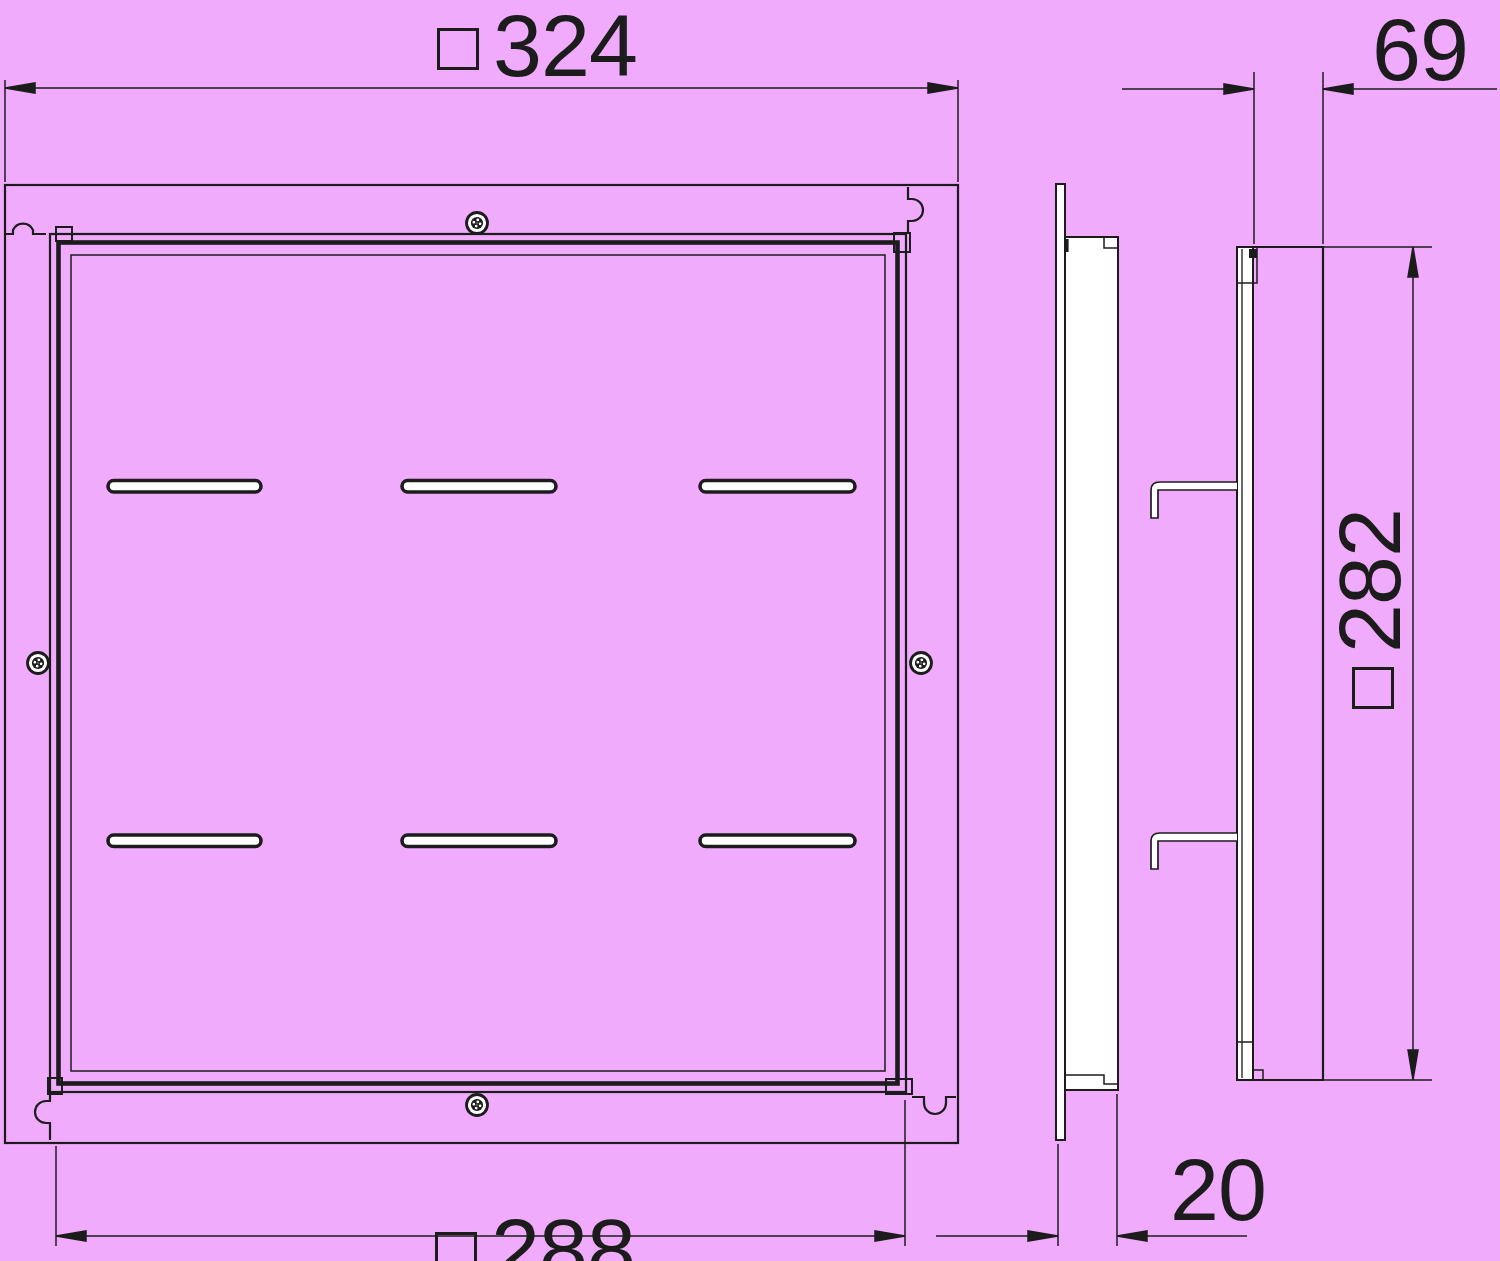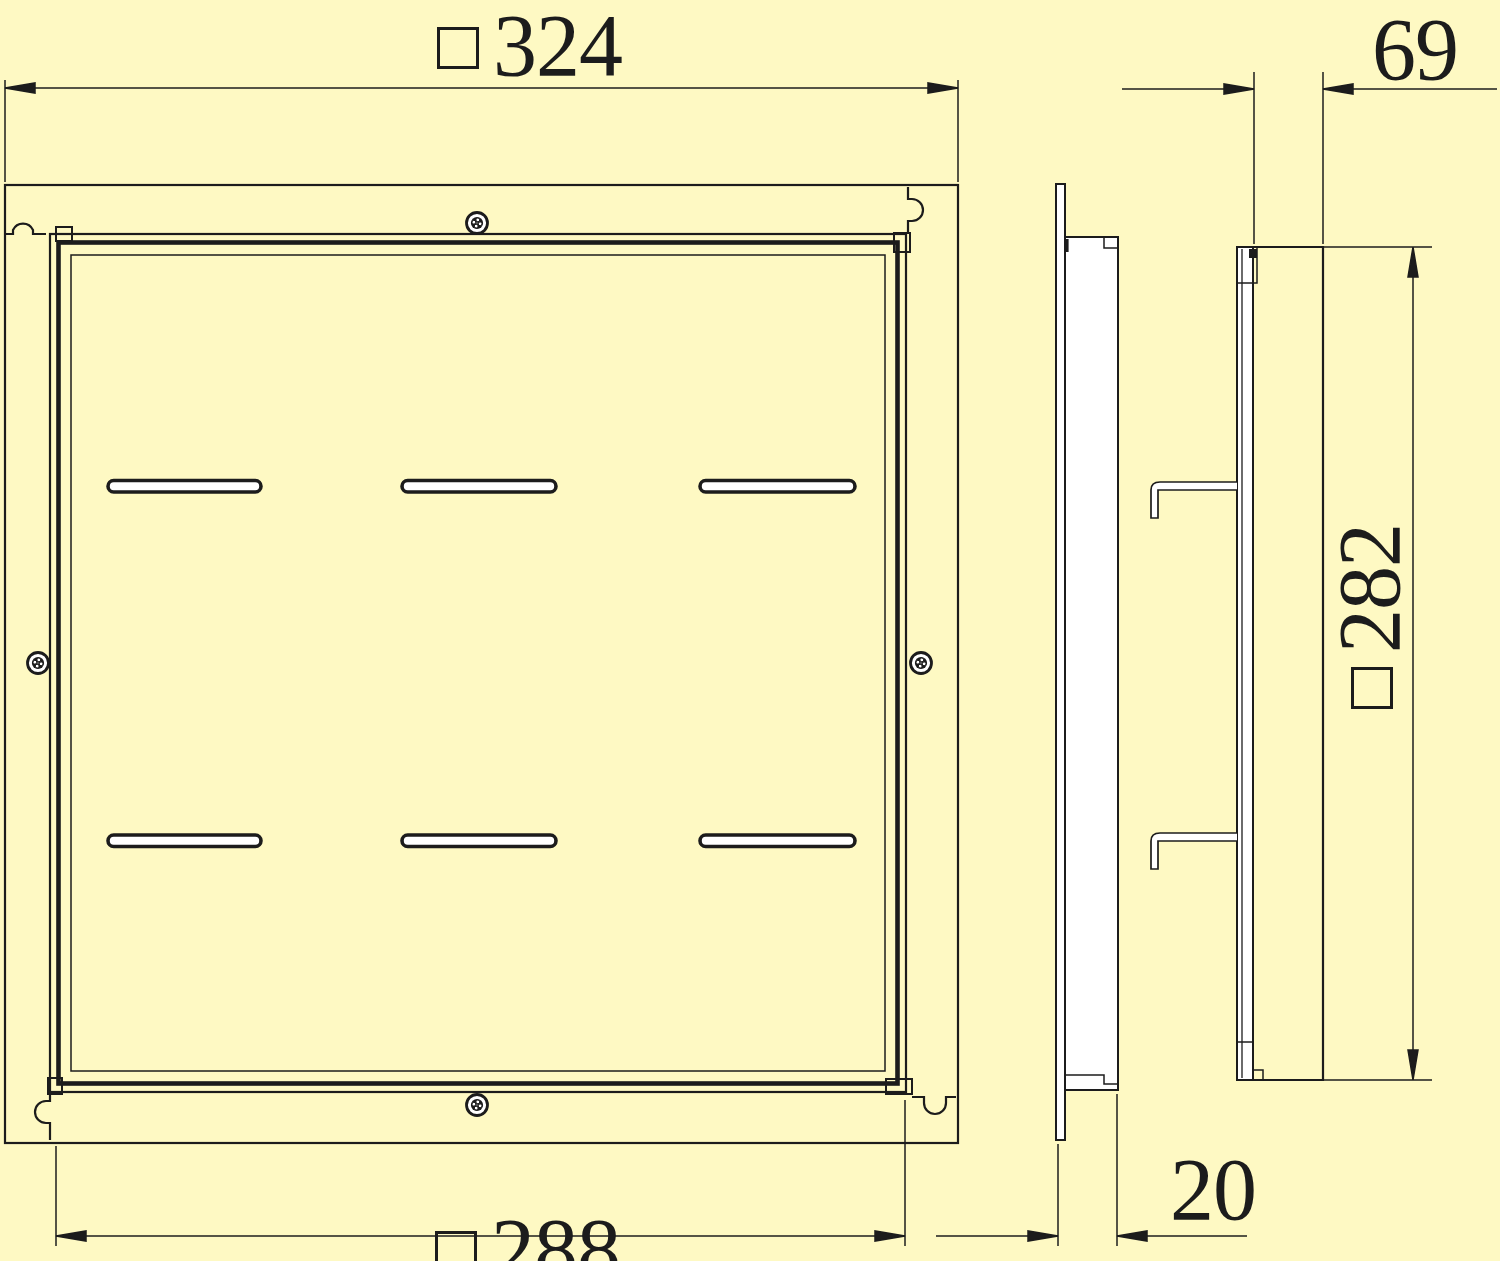--- a/index.html
+++ b/index.html
@@ -1,20 +1,20 @@
 <!DOCTYPE html>
 <html><head>
 <meta charset="utf-8">
 <style>
   html,body{margin:0;padding:0;background:#ffffff;}
   .canvas{
     position:relative;
     width:1500px;height:1261px;
-    background:#fef9c3;
-    font-family:Liberation Serif, serif;
+    background:#f0abfc;
+    font-family:Liberation Sans, sans-serif;
     overflow:hidden;
   }
   .canvas svg{position:absolute;left:0;top:0;}
   .dim-label{
     position:absolute;
     font-size:88px;
     line-height:88px;
     letter-spacing:-1px;
     color:#1c1c1c;
     white-space:nowrap;

